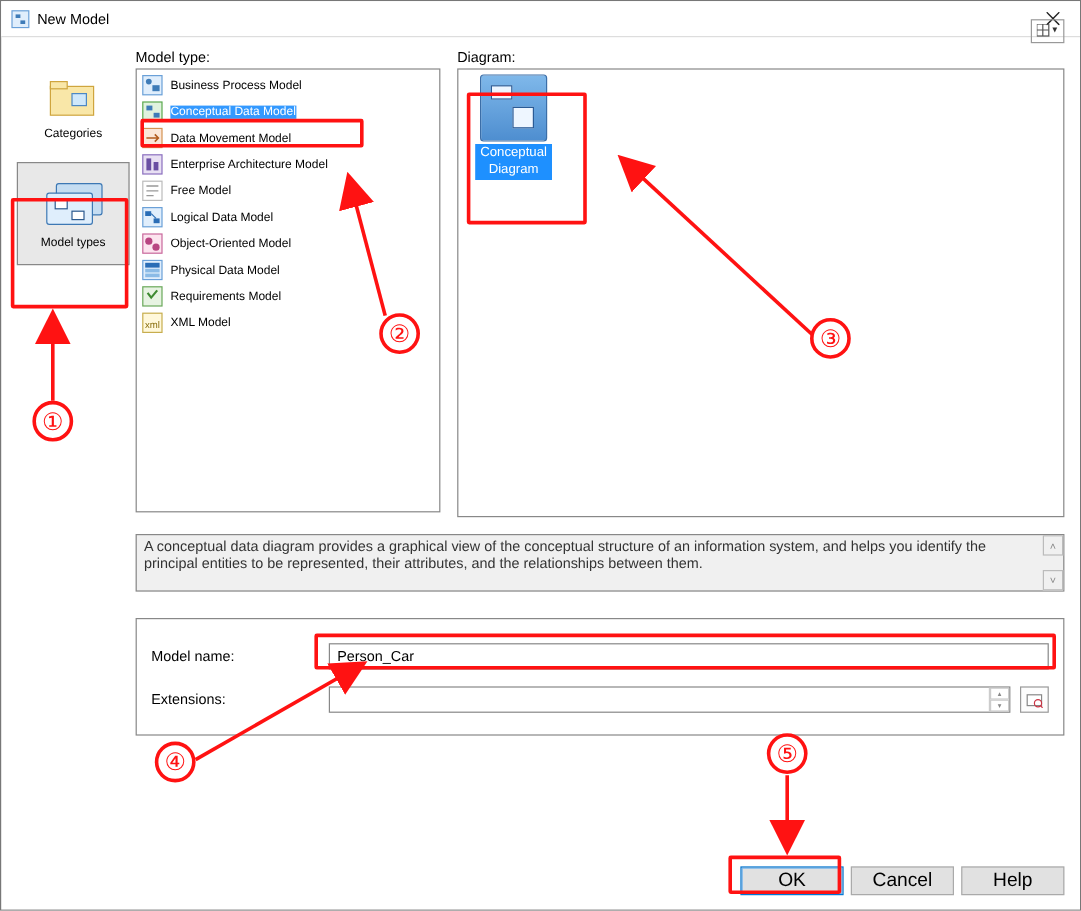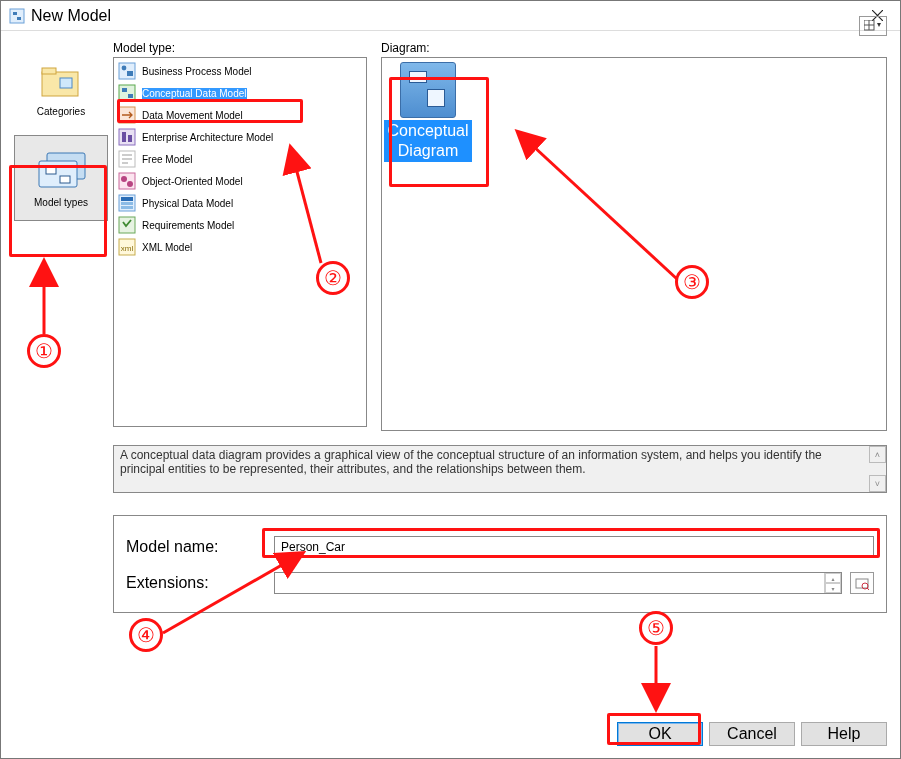--- a/index.html
+++ b/index.html
@@ -2,21 +2,21 @@
 <html><head>
   <meta charset="utf-8">
   <style>
     * { box-sizing: border-box; margin: 0; padding: 0; }
     html, body { width: 901px; height: 759px; font-family: "Segoe UI", Tahoma, sans-serif; font-size: 12px; background: #fff; overflow: hidden; }
     .window { width: 901px; height: 759px; border: 1px solid #777; display: flex; flex-direction: column; position: relative; }
 
     
     .titlebar { height: 30px; display: flex; align-items: center; padding: 0 0 0 8px; border-bottom: 1px solid #ddd; background: #fff; }
     .titlebar .app-icon { width: 16px; height: 16px; margin-right: 6px; }
-    .titlebar .title { flex: 1; font-size: 16px; }
+    .titlebar .title { flex: 1; font-size: 12px; }
     .titlebar .close { width: 46px; height: 30px; display:flex; align-items:center; justify-content:center; font-size:14px; color:#222; }
 
     
     .body { flex: 1; display: flex; flex-direction: column; padding: 10px 13px 10px 8px; }
     .upper { display: flex; gap: 0; height: 390px; }
     .sidebar { width: 104px; padding-top: 4px; display:flex; flex-direction:column; align-items:center; }
     .side-item { width: 94px; height: 86px; display:flex; flex-direction:column; align-items:center; justify-content:center; border: 1px solid transparent; margin-bottom: 4px; cursor: default; }
     .side-item.selected { border: 1px solid #888; background: #e8e8e8; }
     .side-label-holder { margin-top: 4px; font-size: 10px; text-align:center; }
 
@@ -29,32 +29,32 @@
     .model-item { display:flex; align-items:center; gap: 6px; padding: 2px 2px; white-space: nowrap; }
     .model-item.selected span.txt { background: #3399ff; color: #fff; }
     .model-icon { width: 18px; height: 18px; flex-shrink:0; }
     .txt { font-size: 10px; }
 
     .diagram-item { width: 84px; display:flex; flex-direction:column; align-items:center; cursor:default; }
     .diagram-item.selected .dlabel { background:#1e90ff; color:#fff; }
     .dicon { width: 56px; height: 56px; background: linear-gradient(180deg,#7fb8ea,#4e8ed0); border:1px solid #3b6ea8; border-radius:3px; position:relative; }
     .dicon::before { content:""; position:absolute; left:8px; top:8px; width:16px; height:10px; background:#eef6ff; border:1px solid #2a5b96; }
     .dicon::after { content:""; position:absolute; left:26px; top:26px; width:16px; height:16px; background:#eef6ff; border:1px solid #2a5b96; }
-    .dlabel { font-size: 16px; text-align:center; line-height:1.25; padding: 1px 4px; margin-top:2px; }
+    .dlabel { font-size: 11px; text-align:center; line-height:1.25; padding: 1px 4px; margin-top:2px; }
 
     
     .desc-wrap { margin-left: 104px; margin-top: 14px; }
     .desc { border: 1px solid #888; background:#f0f0f0; color:#333; font-size:12px; padding: 2px 22px 2px 6px; height: 48px; position:relative; }
     .desc-scroll { position:absolute; right:0; top:0; bottom:0; width:17px; display:flex; flex-direction:column; justify-content:space-between; }
     .scroll-btn { height:17px; background:#f0f0f0; border:1px solid #bbb; display:flex; align-items:center; justify-content:center; font-size:9px; color:#888; }
 
     
     .form { margin-left: 104px; margin-top: 22px; border:1px solid #888; padding: 20px 12px 18px 12px; background:#fff; }
     .form-row { display:flex; align-items:center; margin-bottom: 14px; }
-    .form-label { width: 148px; font-size: 16px; }
+    .form-label { width: 148px; font-size: 12px; }
     input.text { flex:1; height: 22px; border:1px solid #888; padding: 0 6px; font-size:12px; font-family: inherit; outline: none; }
     .ext-combo { flex:1; height: 22px; border:1px solid #888; background:#fff; display:flex; align-items:center; justify-content:flex-end; }
     .ext-spin { width:17px; height:20px; border-left:1px solid #ccc; display:flex; flex-direction:column; }
     .ext-spin div { flex:1; display:flex; align-items:center; justify-content:center; font-size:6px; color:#888; border:1px solid #ccc; }
     .ext-btn { width:24px; height:22px; border:1px solid #999; margin-left:8px; display:flex; align-items:center; justify-content:center; background:#fdfdfd; }
 
     
     .footer { display:flex; justify-content:flex-end; gap:6px; padding: 16px 13px 12px 0; }
     .btn { width: 86px; height: 24px; border:1px solid #aaa; background: #e1e1e1; font-size:16px; display:flex; align-items:center; justify-content:center; cursor:default; }
     .btn.primary { border:1px solid #0078d7; background:#e1e1e1; box-shadow: inset 0 0 0 1px #7bb6ec; }
@@ -148,20 +148,29 @@
             </div>
             <div class="model-item">
               <svg class="model-icon">
                   <rect x="1" y="1" width="16" height="16" fill="#fff" stroke="#bbb"></rect>
                   <path d="M4 5 H14 M4 9 H14 M4 13 H10" stroke="#999" stroke-width="1.1"></path>
                 </svg>
               <span class="txt">Free Model</span>
             </div>
             <div class="model-item">
               <svg class="model-icon">
+                  <rect x="1" y="1" width="16" height="16" fill="#e0eefc" stroke="#6aa0d8"></rect>
+                  <rect x="3" y="4" width="5" height="4" fill="#2a6db6"></rect>
+                  <rect x="10" y="10" width="5" height="4" fill="#2a6db6"></rect>
+                  <line x1="8" y1="6" x2="12" y2="10" stroke="#2a6db6"></line>
+                </svg>
+              <span class="txt">Logical Data Model</span>
+            </div>
+            <div class="model-item">
+              <svg class="model-icon">
                   <rect x="1" y="1" width="16" height="16" fill="#fce4ef" stroke="#c9689c"></rect>
                   <circle cx="6" cy="7" r="3" fill="#b84582"></circle>
                   <circle cx="12" cy="12" r="3" fill="#b84582"></circle>
                 </svg>
               <span class="txt">Object-Oriented Model</span>
             </div>
             <div class="model-item">
               <svg class="model-icon">
                   <rect x="1" y="1" width="16" height="16" fill="#e0eefc" stroke="#6aa0d8"></rect>
                   <rect x="3" y="3" width="12" height="4" fill="#2a6db6"></rect>

